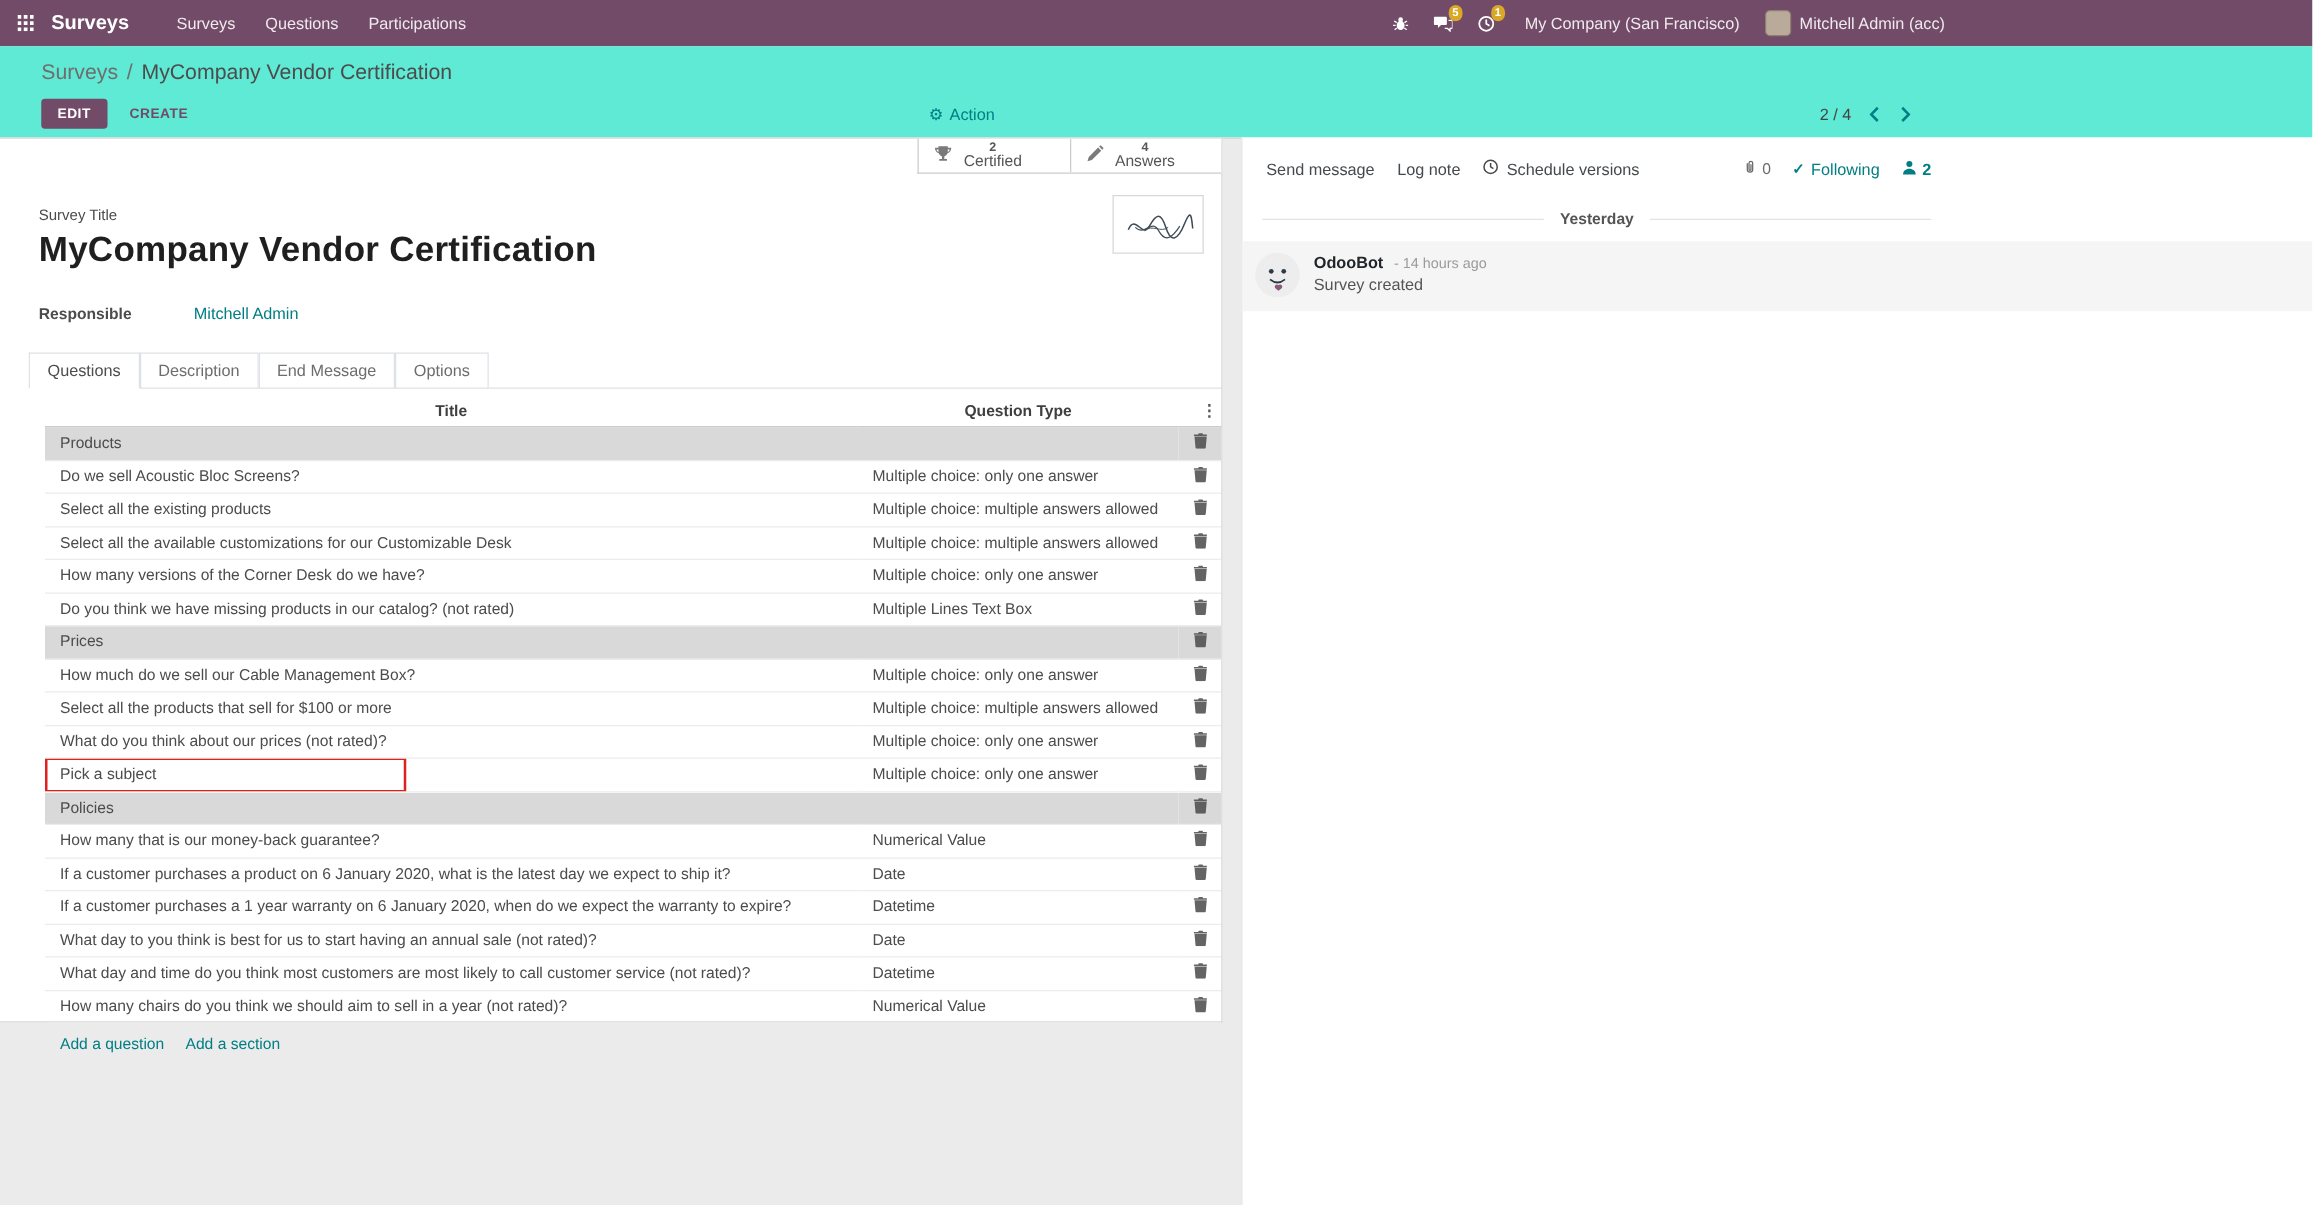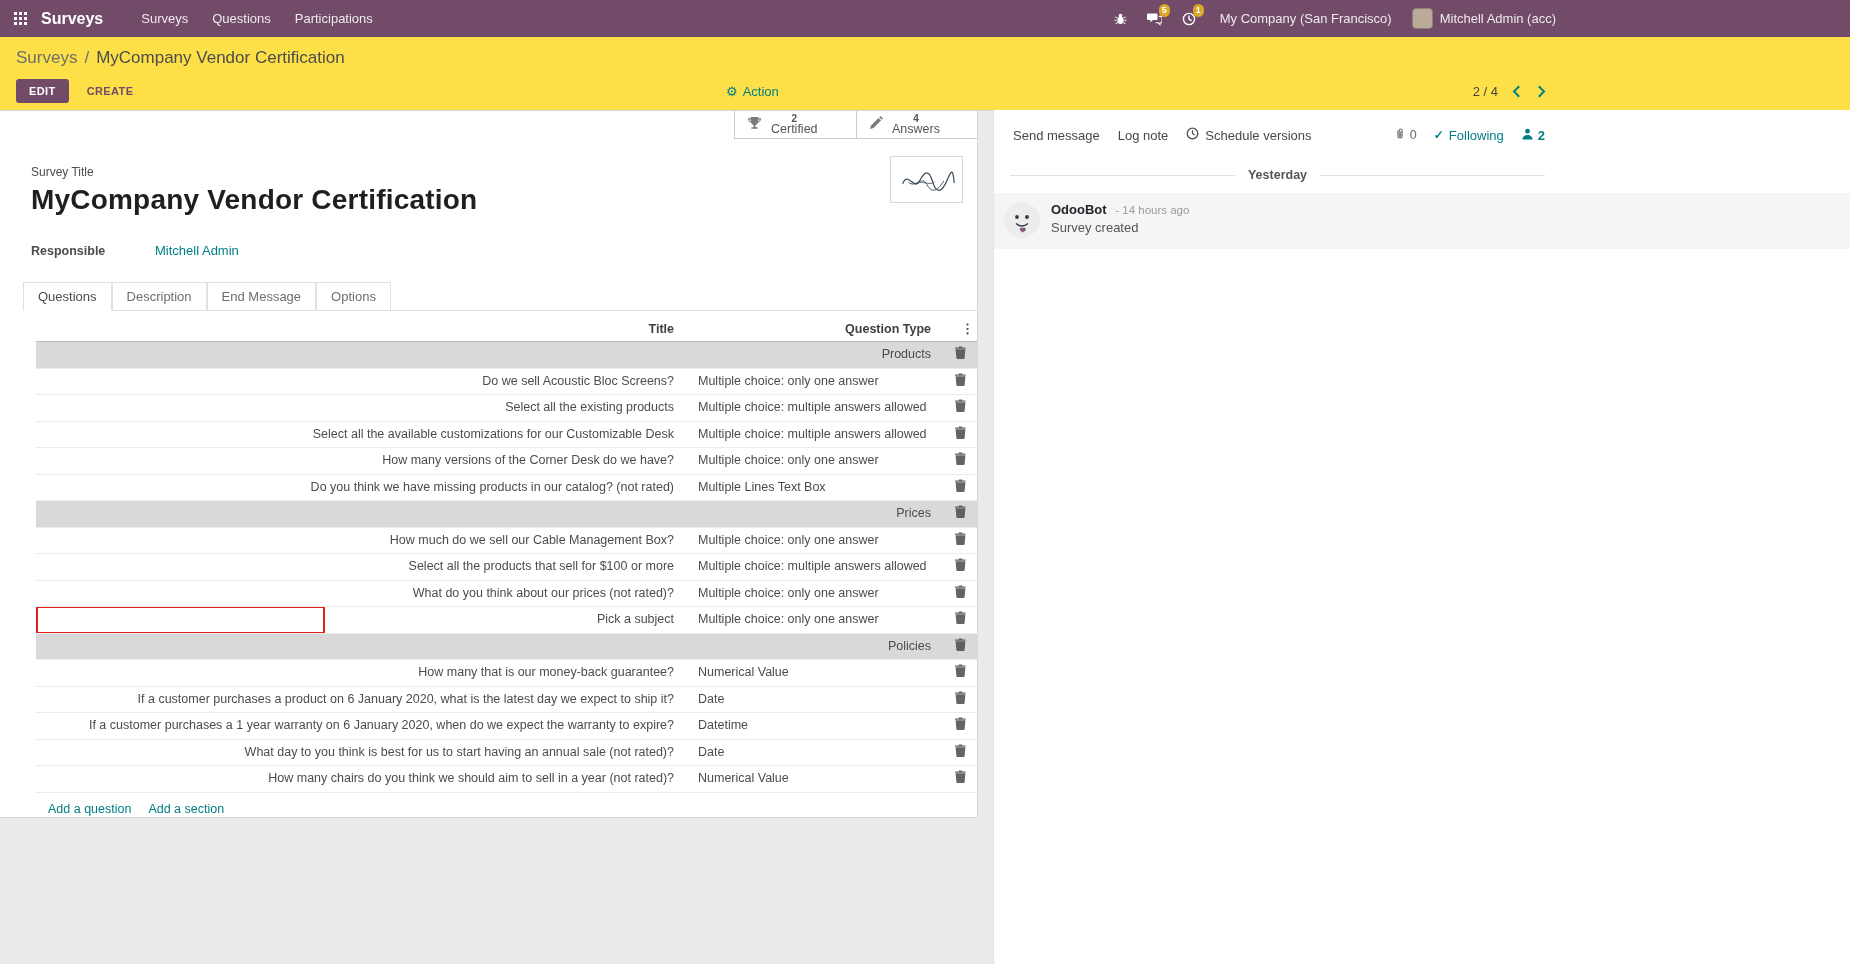--- a/index.html
+++ b/index.html
@@ -22,21 +22,21 @@
   .brand{color:#fff;font-size:16px;font-weight:700;margin-right:26px;}
   .nav-item{color:#f0eaee;font-size:13px;padding:0 12px;height:37px;display:inline-flex;align-items:center;}
   .nav-right{display:flex;align-items:center;height:100%;padding-right:294px;}
   .nav-ico{position:relative;padding:0 10px;height:100%;display:flex;align-items:center;}
   .badge{position:absolute;top:4px;right:2px;background:var(--badge,#D9A826);color:#fff;font-size:9px;line-height:9px;padding:2px 3px;border-radius:7px;font-weight:700;}
   .company{color:#f0eaee;font-size:13px;padding:0 14px;}
   .avatar{width:21px;height:21px;border-radius:4px;background:#b9aa9a;display:inline-block;margin:0 7px 0 6px;border:1px solid #8e7f72;}
   .username{color:#f0eaee;font-size:13px;}
 
   
-  .control-panel{height:73px;padding:11px 16px 0;background:#fde047;}
+  .control-panel{height:73px;padding:11px 33px 0;background:#5eead4;}
   .breadcrumb{font-size:17px;color:#6e6e6e;}
   .bc-link{color:#6e6e6e;}
   .bc-sep{margin:0 7px;color:#6e6e6e;}
   .bc-current{color:#4c4c4c;}
   .cp-row{position:relative;margin-top:10px;display:flex;align-items:center;gap:14px;height:26px;}
   .btn-primary{background:var(--primary,#714B67);color:#fff;font-size:11px;font-weight:700;letter-spacing:.4px;padding:6px 13px;border-radius:3px;}
   .btn-create{color:var(--primary,#714B67);font-size:11px;font-weight:600;letter-spacing:.4px;padding:6px 4px;}
   .action-menu{position:absolute;left:710px;display:flex;align-items:center;gap:5px;color:var(--link,#017E84);font-size:13px;}
   .gear{font-size:13px;line-height:13px;}
   .pager{position:absolute;right:286px;display:flex;align-items:center;gap:12px;}
@@ -63,28 +63,28 @@
   .responsible-row{margin:27px 0 0 31px;display:flex;align-items:center;}
   .resp-label{font-size:12.5px;font-weight:700;color:#4c4c4c;width:124px;}
   .resp-value{color:var(--link,#017E84);font-size:13px;}
 
   .tabs{margin:23px 0 0 23px;display:flex;border-bottom:1px solid #dee2e6;padding-right:0;}
   .tab{padding:6px 14px;font-size:13px;color:#6d6d6d;border:1px solid #dee2e6;border-bottom:none;position:relative;top:1px;background:#fff;border-bottom:1px solid #dee2e6;}
   .tab.active{color:#4c4c4c;border-bottom:1px solid #fff;}
 
   .table-wrap{margin:4px 0 0 36px;width:941px;}
   table.questions{width:100%;border-collapse:collapse;font-size:12.5px;color:#4c4c4c;table-layout:fixed;}
-  .questions th{text-align:right;font-weight:700;padding:6px 12px 5px;border-bottom:1px solid #bcbcbc;font-size:12.5px;color:#3f3f3f;}
+  .questions th{text-align:center;font-weight:700;padding:6px 12px 5px;border-bottom:1px solid #bcbcbc;font-size:12.5px;color:#3f3f3f;}
   .questions th.th-kebab{text-align:right;padding:6px 4px 5px;}
   .kebab{color:#555;font-size:13px;font-weight:700;letter-spacing:-1px;}
   .questions td{padding:4px 12px;line-height:15.5px;overflow:hidden;white-space:nowrap;text-overflow:ellipsis;}
   .questions tbody tr{border-top:1px solid #ececec;}
   .questions tbody tr:last-child{border-bottom:1px solid #ececec;}
   .questions tr.section-row{background:var(--section-bg,#D9D9D9);}
-  .cell-title{position:relative;text-align:right;}
+  .cell-title{position:relative;}
   .cell-trash{text-align:center;padding:4px 2px !important;}
   .trash{display:inline-flex;opacity:.85;}
   .red-box{position:absolute;left:0;top:-1px;bottom:-1px;width:289px;border:2px solid var(--highlight,#E0201C);pointer-events:none;}
 
   .add-links{margin:9px 0 0 48px;display:flex;gap:17px;font-size:12.5px;}
   .add-links a{color:var(--link,#017E84);}
 
   
   .chatter{flex:1;background:#fff;border-left:1px solid #e3e3e3;padding-top:13px;position:relative;}
   .chatter-inner{width:567px;}
@@ -388,20 +388,29 @@
               <tr>
                 <td class="cell-title">What day to you think is best for us to start having an annual sale (not rated)?</td>
                 <td class="cell-type">Date</td>
                 <td class="cell-trash"><span class="trash">
                     <svg width="11" height="13" viewBox="0 0 11 13">
                       <path fill="#4a4a4a" d="M.6 3.2h9.8l-.8 9a1 1 0 0 1-1 .8H2.4a1 1 0 0 1-1-.8l-.8-9zM4 .5h3l.5 1h3v1.2H0V1.5h3.5l.5-1z"></path>
                     </svg>
                   </span></td>
               </tr>
               <tr>
+                <td class="cell-title">What day and time do you think most customers are most likely to call customer service (not rated)?</td>
+                <td class="cell-type">Datetime</td>
+                <td class="cell-trash"><span class="trash">
+                    <svg width="11" height="13" viewBox="0 0 11 13">
+                      <path fill="#4a4a4a" d="M.6 3.2h9.8l-.8 9a1 1 0 0 1-1 .8H2.4a1 1 0 0 1-1-.8l-.8-9zM4 .5h3l.5 1h3v1.2H0V1.5h3.5l.5-1z"></path>
+                    </svg>
+                  </span></td>
+              </tr>
+              <tr>
                 <td class="cell-title">How many chairs do you think we should aim to sell in a year (not rated)?</td>
                 <td class="cell-type">Numerical Value</td>
                 <td class="cell-trash"><span class="trash">
                     <svg width="11" height="13" viewBox="0 0 11 13">
                       <path fill="#4a4a4a" d="M.6 3.2h9.8l-.8 9a1 1 0 0 1-1 .8H2.4a1 1 0 0 1-1-.8l-.8-9zM4 .5h3l.5 1h3v1.2H0V1.5h3.5l.5-1z"></path>
                     </svg>
                   </span></td>
               </tr>
             </tbody>
         </table>

